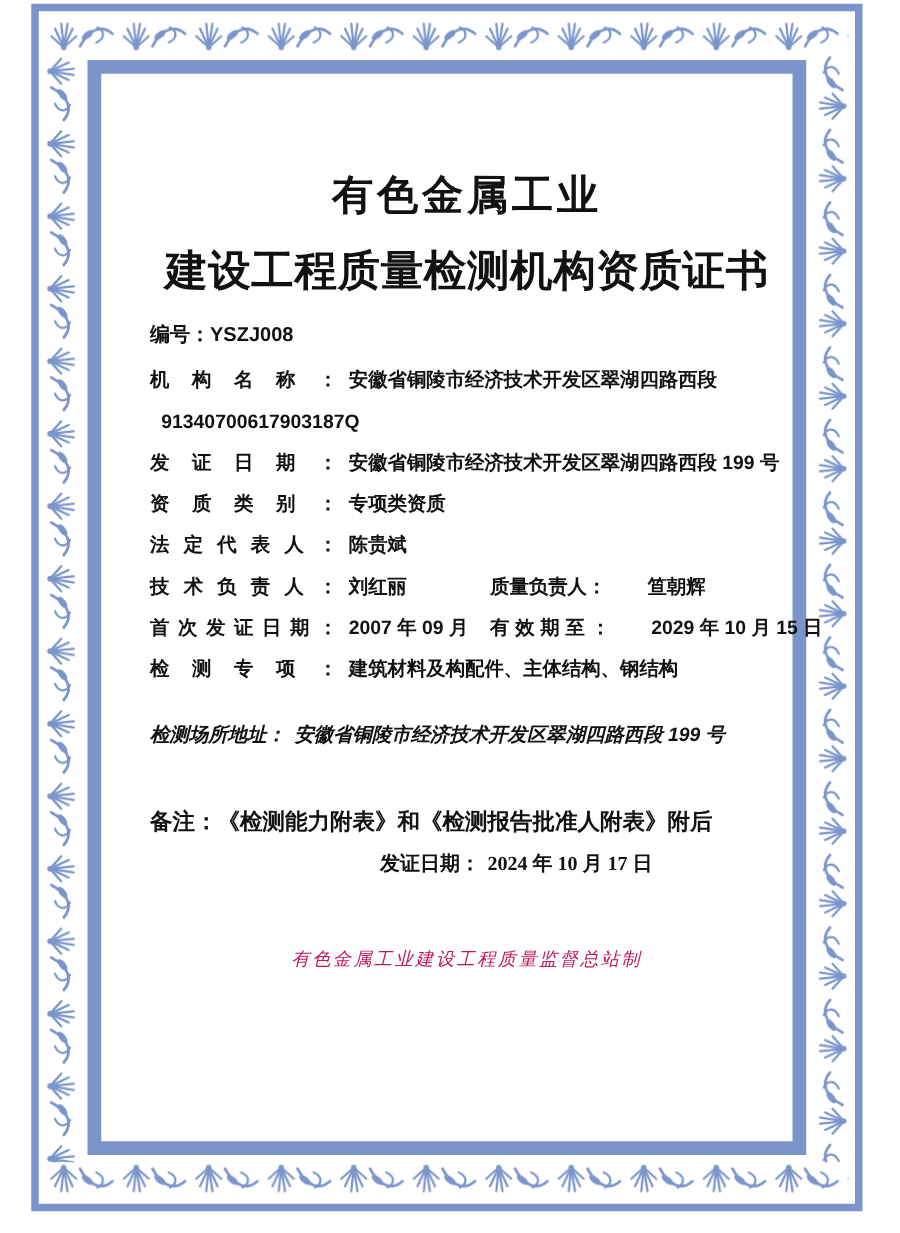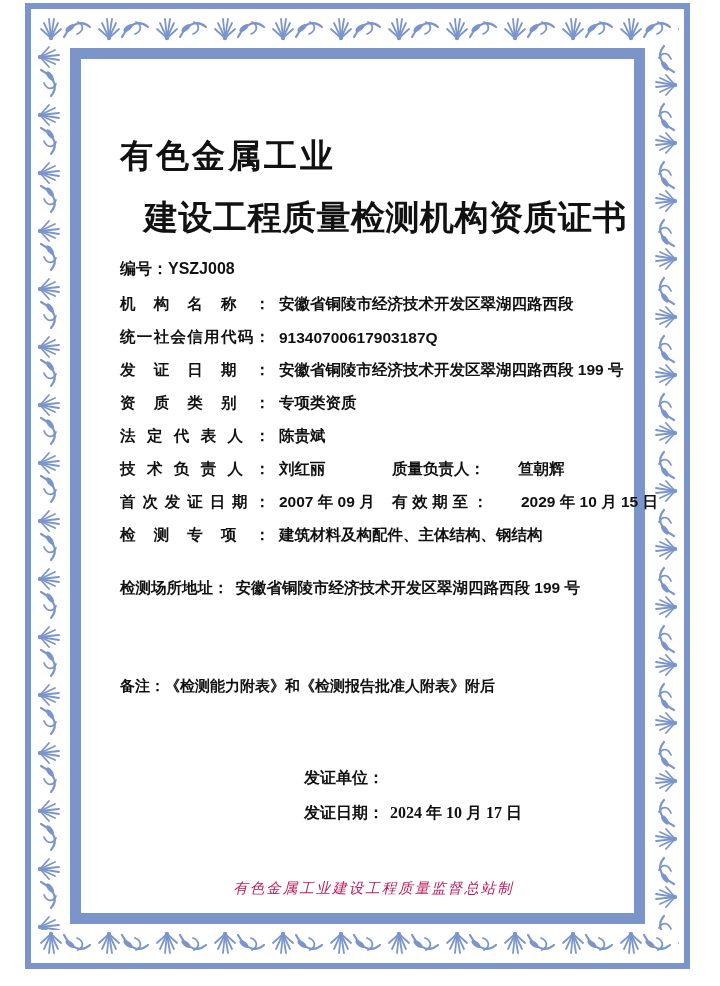--- a/index.html
+++ b/index.html
@@ -31,26 +31,26 @@
   .orn-right {right:41px;top:42px;width:28px;bottom:56px;}
   .orn svg{width:100%;height:100%;display:block;}
   
   .content{
     position:absolute;left:82px;top:60px;right:87px;bottom:74px;
     padding:0 6px 0 38px;
   }
   .title1{
     margin:76px 0 0 0;
     font-size:33px;line-height:40px;font-weight:700;
-    letter-spacing:3px;
+    text-align:center;letter-spacing:3px;
   }
   .title2{
     margin:20px 0 0 0;
     font-size:34px;line-height:42px;font-weight:700;
-    text-align:right;letter-spacing:0.5px;
+    text-align:center;letter-spacing:0.5px;
   }
   .serial{
     margin-top:22px;
     font-size:16px;font-weight:700;line-height:18px;
   }
   .rows{margin-top:10px;}
   .row{
     display:flex;align-items:center;height:33px;
     font-size:15.5px;font-weight:700;white-space:nowrap;
   }
@@ -60,26 +60,26 @@
     flex:none;width:150px;
     text-align:justify;text-align-last:justify;
   }
   .flabel-sm{
     flex:none;width:96px;
     text-align:justify;text-align-last:justify;
   }
   .fvalue{margin-left:9px;}
   .site-row{
     margin-top:26px;display:flex;align-items:center;
-    font-size:15.5px;font-weight:700;white-space:nowrap;
+    font-size:15.5px;font-weight:700;white-space:nowrap;font-style:italic;
   }
   .site-row .fvalue{margin-left:7px;}
   .note{
-    margin-top:77px;
-    font-size:15px;font-weight:700;line-height:20px;white-space:nowrap;
+    margin-top:48px;
+    font-size:18px;font-weight:700;line-height:20px;white-space:nowrap;
   }
   .issue{margin-left:184px;}
   .issue-unit{
     margin-top:72px;
     font-size:16px;font-weight:700;line-height:20px;
   }
   .issue-date{
     margin-top:15px;display:flex;align-items:flex-end;
     font-size:16px;font-weight:700;line-height:20px;white-space:nowrap;
   }
@@ -205,21 +205,20 @@
     <div class="serial"><span>编号：</span><span>YSZJ008</span></div>
 
     <div class="rows">
 
       <div class="row">
         <span class="flabel">机构名称：</span>
         <span class="fvalue">安徽省铜陵市经济技术开发区翠湖四路西段</span>
       </div>
 
       <div class="row">
-        <span class="flabel">统一社会信用代码：</span>
         <span class="fvalue">91340700617903187Q</span>
       </div>
 
       <div class="row">
         <span class="flabel">发证日期：</span>
         <span class="fvalue">安徽省铜陵市经济技术开发区翠湖四路西段 199 号</span>
       </div>
 
       <div class="row">
         <span class="flabel">资质类别：</span>
@@ -261,21 +260,20 @@
     </div>
 
     <div class="site-row">
       <span>检测场所地址：</span>
       <span class="fvalue">安徽省铜陵市经济技术开发区翠湖四路西段 199 号</span>
     </div>
 
     <div class="note">备注：《检测能力附表》和《检测报告批准人附表》附后</div>
 
     <div class="issue">
-      <div class="issue-unit">发证单位：</div>
       <div class="issue-date">
         <span>发证日期：</span>
         <span class="serif-val">2024 年 10 月 17 日</span>
       </div>
     </div>
 
     <div class="footer">有色金属工业建设工程质量监督总站制</div>
 
   </div>
 </div>

